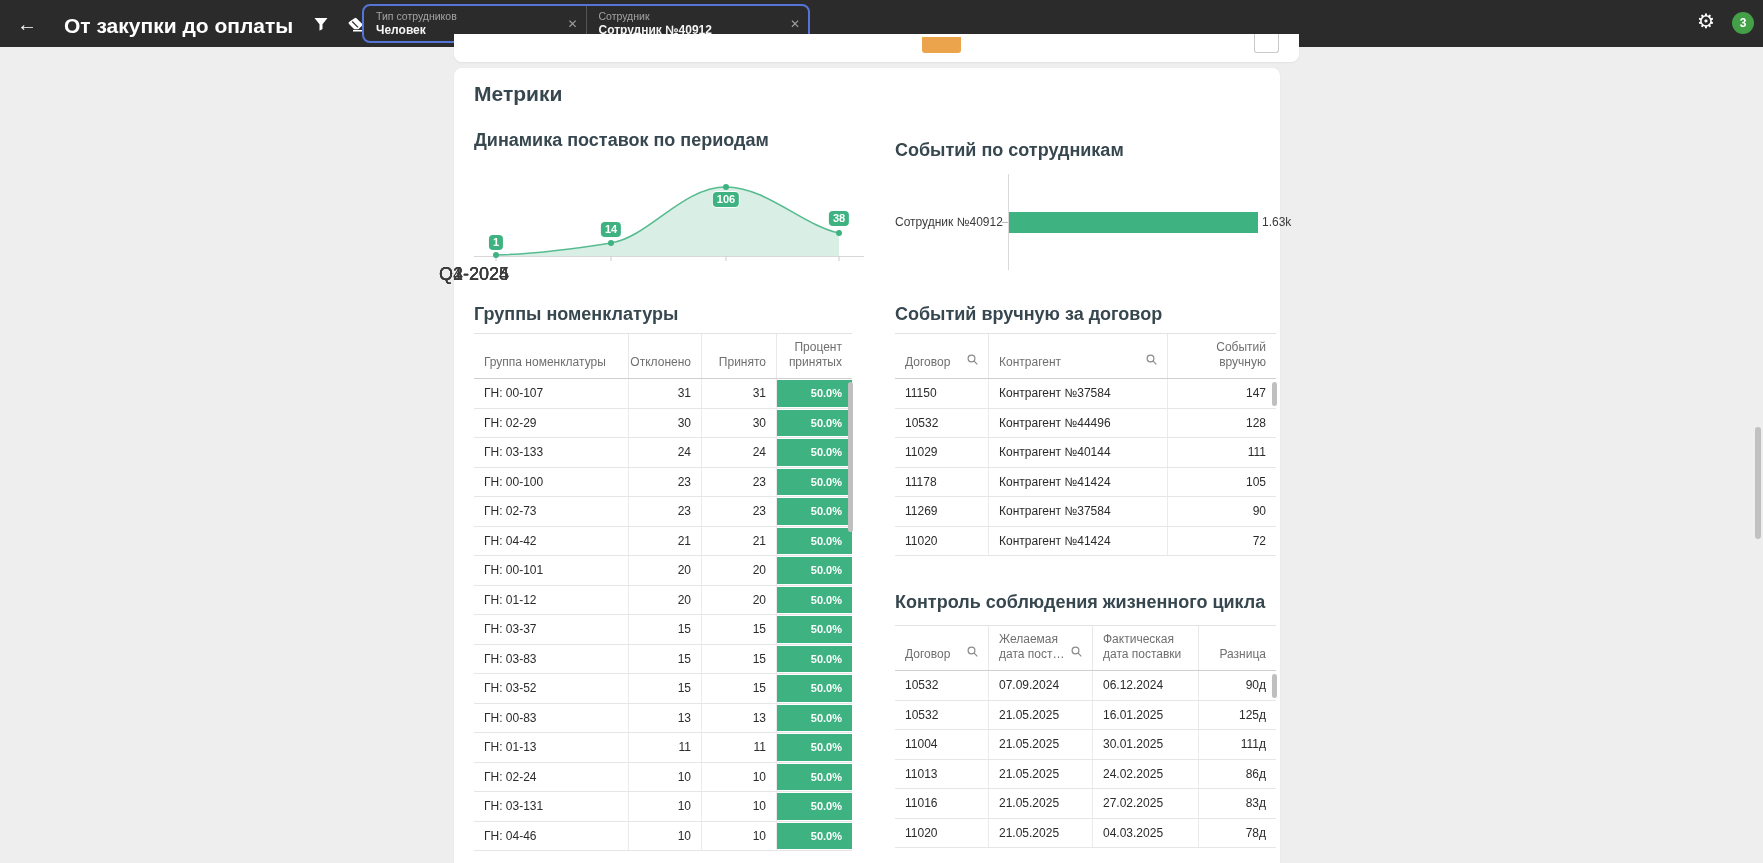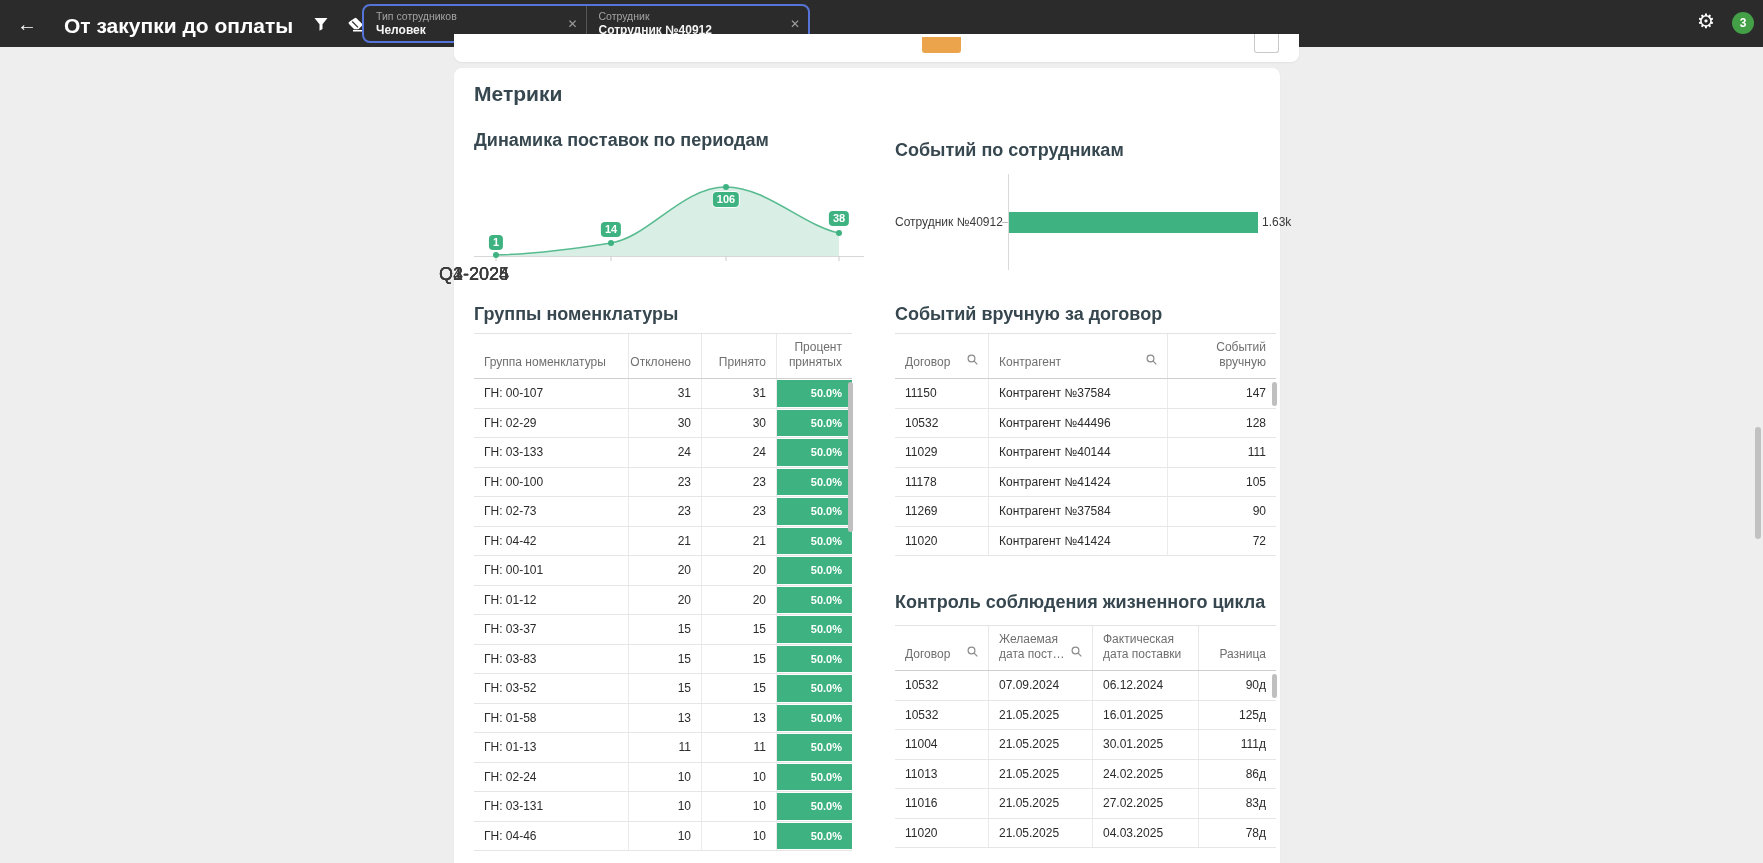--- a/index.html
+++ b/index.html
@@ -294,21 +294,21 @@
         <div class="trow cols-nomen">
           <div class="td">ГН: 03-52</div>
           <div class="td num">15</div>
           <div class="td num">15</div>
           <div class="td pct">
             <div class="pct-fill">50.0%</div>
           </div>
         </div>
 
         <div class="trow cols-nomen">
-          <div class="td">ГН: 01-58</div>
+          <div class="td">ГН: 00-83</div>
           <div class="td num">13</div>
           <div class="td num">13</div>
           <div class="td pct">
             <div class="pct-fill">50.0%</div>
           </div>
         </div>
 
         <div class="trow cols-nomen">
           <div class="td">ГН: 01-13</div>
           <div class="td num">11</div>

